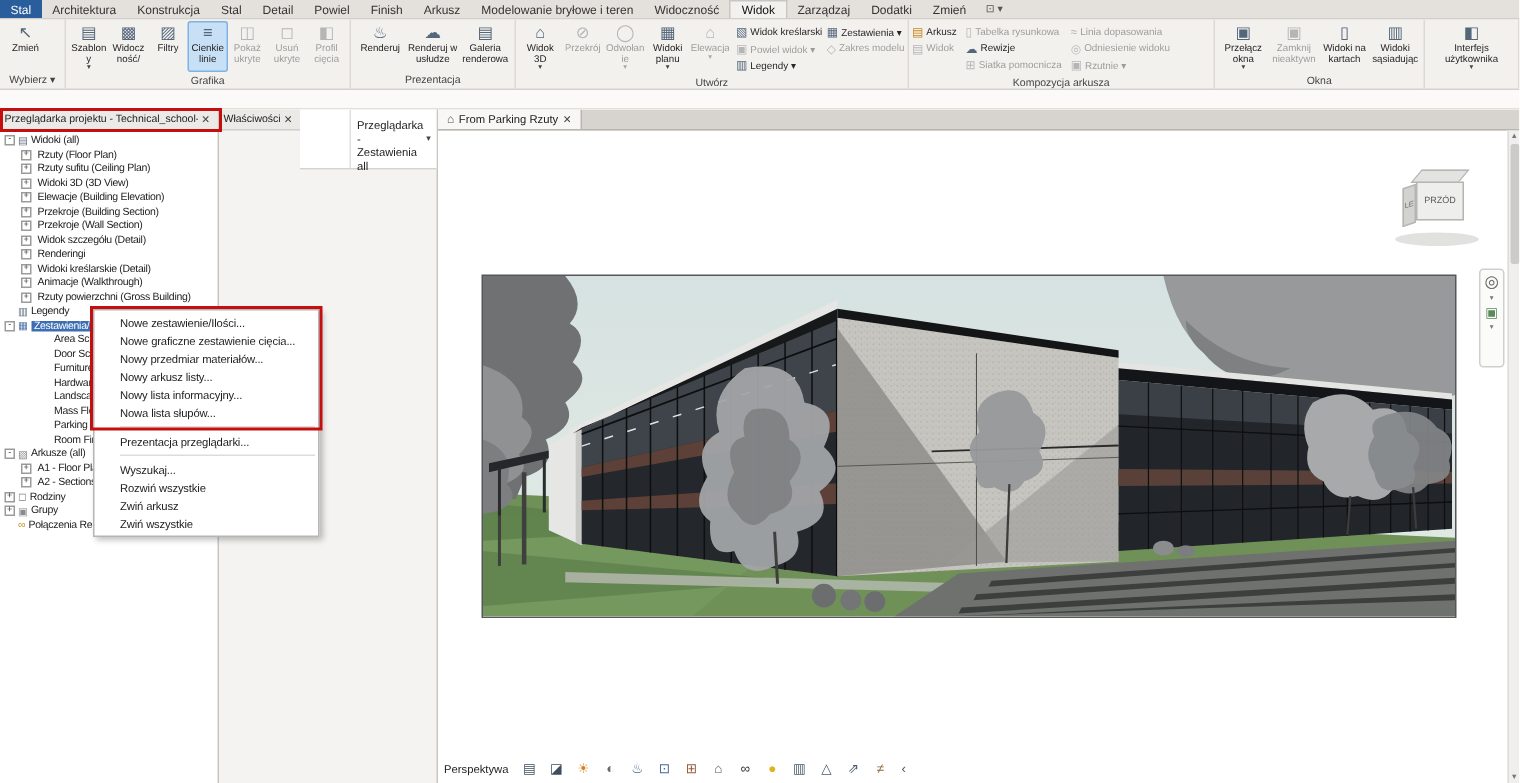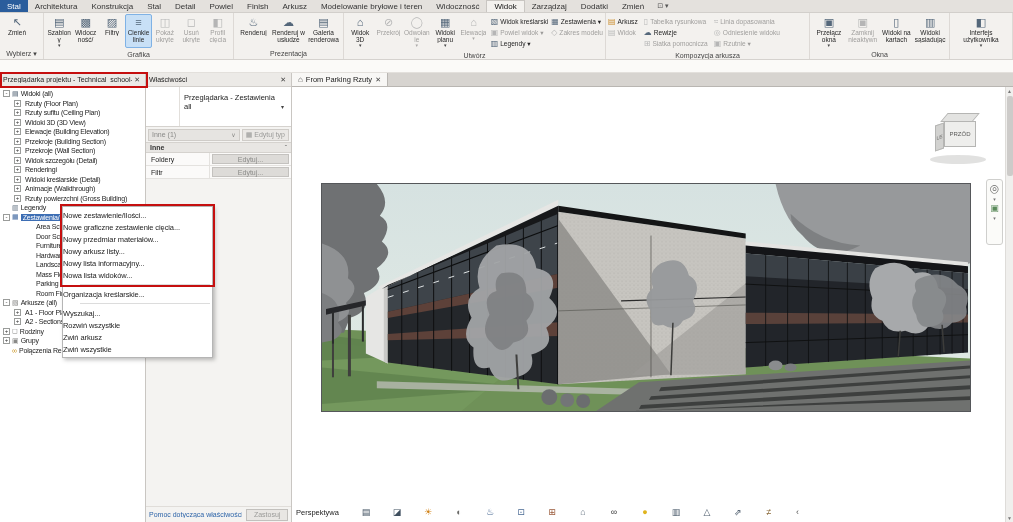--- a/index.html
+++ b/index.html
@@ -35,21 +35,21 @@
   
   .browser{width:146px;background:#fff;border-right:1px solid #c9c6c2;display:flex;flex-direction:column;overflow:hidden}
   .tree{padding-top:2px;overflow:hidden;flex:1}
   .trow{height:9.5px;display:flex;align-items:center;padding-left:calc(3px + var(--d,0)*11px);white-space:nowrap;overflow:hidden}
   .twisty{width:7px;height:7px;border:1px solid #9a9c9a;background:#fff;font-size:6px;line-height:5px;text-align:center;color:#333;margin-right:2px;flex:0 0 auto}
   .twisty:empty{border-color:transparent;background:transparent}
   .ticon{font-size:7px;color:var(--c,#5b6b7c);margin-right:2px;flex:0 0 auto}
   .tlabel{font-size:7px;letter-spacing:-.2px;color:#1d1d1d}
   .tlabel.sel{background:#3d6eb4;color:#fff;padding:0 2px}
   
-  .props{width:146px;background:#f4f3f1;border-right:1px solid #c9c6c2;display:flex;flex-direction:column;overflow:hidden}
+  .props{width:146px;background:#f4f3f1;border-right:1px solid #c9c6c2;display:flex;flex-direction:row;overflow:hidden}
   .typesel{background:#fff;border-bottom:1px solid #d5d2ce;display:flex;height:40px}
   .typesel .prev{width:34px;border-right:1px solid #e2dfdb;background:#fff}
   .typesel .tstext{flex:1;font-size:7.5px;color:#222;padding:6px 2px 0 4px;line-height:9px}
   .typesel .tscaret{width:10px;font-size:6px;color:#444;display:flex;align-items:center}
   .typerow{display:flex;height:15px;align-items:center;padding:1px 2px;gap:2px}
   .combo{flex:1;background:#e6e4e1;border:1px solid #cfccc8;height:12px;font-size:7px;color:#8a8a88;display:flex;align-items:center;padding:0 3px}
   .combo .cv{margin-left:auto;font-size:6px}
   .etype{background:#eae8e5;border:1px solid #cfccc8;height:12px;font-size:7px;color:#9a9a98;display:flex;align-items:center;gap:2px;padding:0 3px}
   .sechd{height:11px;background:#e8e6e3;border:1px solid #d5d2ce;border-left:none;border-right:none;font-size:7px;font-weight:bold;color:#333;display:flex;align-items:center;padding:0 4px}
   .sechd .pin{margin-left:auto;font-weight:normal;color:#666}
@@ -77,27 +77,27 @@
   .nav{position:absolute;left:694px;top:106px;width:17px;height:66px;background:#fbfbf9;border:1px solid #cfcfcd;border-radius:3px;display:flex;flex-direction:column;align-items:center;padding-top:3px;gap:2px}
   .nav .wheel{font-size:11px;color:#6a6a68;line-height:11px}
   .nav .arr{font-size:5px;color:#777}
   .nav .zoomi{font-size:9px;color:#5a8a5a;line-height:9px}
   
   .vscroll{position:absolute;right:0;top:14px;bottom:0;width:8px;background:#f0efed;border-left:1px solid #dedcd9;display:flex;flex-direction:column;align-items:center}
   .vscroll .sa{font-size:5px;color:#777;line-height:8px}
   .vscroll .thumb{width:6px;height:80px;background:#cdcbc9;border-radius:2px;margin-top:1px}
   .vscroll .sa.end{margin-top:auto}
   
-  .viewbar{position:absolute;left:4px;bottom:4px;display:flex;align-items:center;gap:19px}
+  .viewbar{position:absolute;left:4px;bottom:4px;display:flex;align-items:center;gap:6px}
   .viewbar .vlabel{font-size:7.5px;color:#222;margin-right:2px}
   .vicon{width:12px;height:12px;display:flex;align-items:center;justify-content:center;font-size:9px;color:var(--c,#4a5a6a);cursor:default}
   .harrow{font-size:9px;color:#555;margin-left:2px}
   
   .menu{position:absolute;left:62px;top:206px;width:151px;background:#fff;border:1px solid #b5b5b5;box-shadow:2px 2px 4px rgba(0,0,0,.25);padding:2px 0;z-index:40}
-  .mitem{height:12px;display:flex;align-items:center;padding-left:0;font-size:7.5px;letter-spacing:-.1px;color:#1d1d1d;white-space:nowrap}
+  .mitem{height:12px;display:flex;align-items:center;padding-left:17px;font-size:7.5px;letter-spacing:-.1px;color:#1d1d1d;white-space:nowrap}
   .mitem.sep{height:1px;background:#dcdcdc;margin:3px 2px 3px 17px;padding:0}
   
   .redbox{position:absolute;border:2px solid #c50f0f;z-index:60;pointer-events:none}
   .redbox.title{left:0;top:72px;width:148px;height:16px}
   .redbox.menu6{left:60px;top:204px;width:155px;height:83px}
 </style>
 </head>
 <body>
 
 <div class="tabbar">
@@ -734,27 +734,27 @@
     <div class="mitem">
       <span>Nowy przedmiar materiałów...</span>
     </div>
     <div class="mitem">
       <span>Nowy arkusz listy...</span>
     </div>
     <div class="mitem">
       <span>Nowy lista informacyjny...</span>
     </div>
     <div class="mitem">
-      <span>Nowa lista widoków...</span>
+      <span>Nowa lista słupów...</span>
     </div>
     <div class="mitem sep">
       <span></span>
     </div>
     <div class="mitem">
-      <span>Organizacja kreślarskie...</span>
+      <span>Prezentacja przeglądarki...</span>
     </div>
     <div class="mitem sep">
       <span></span>
     </div>
     <div class="mitem">
       <span>Wyszukaj...</span>
     </div>
     <div class="mitem">
       <span>Rozwiń wszystkie</span>
     </div>

